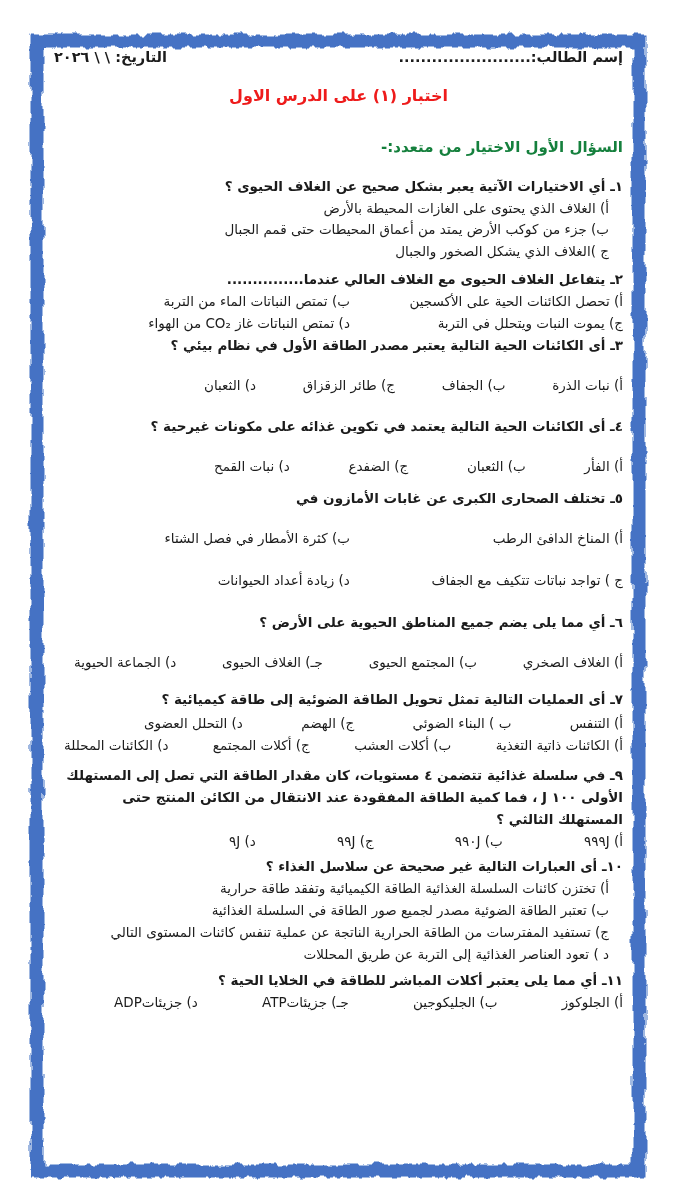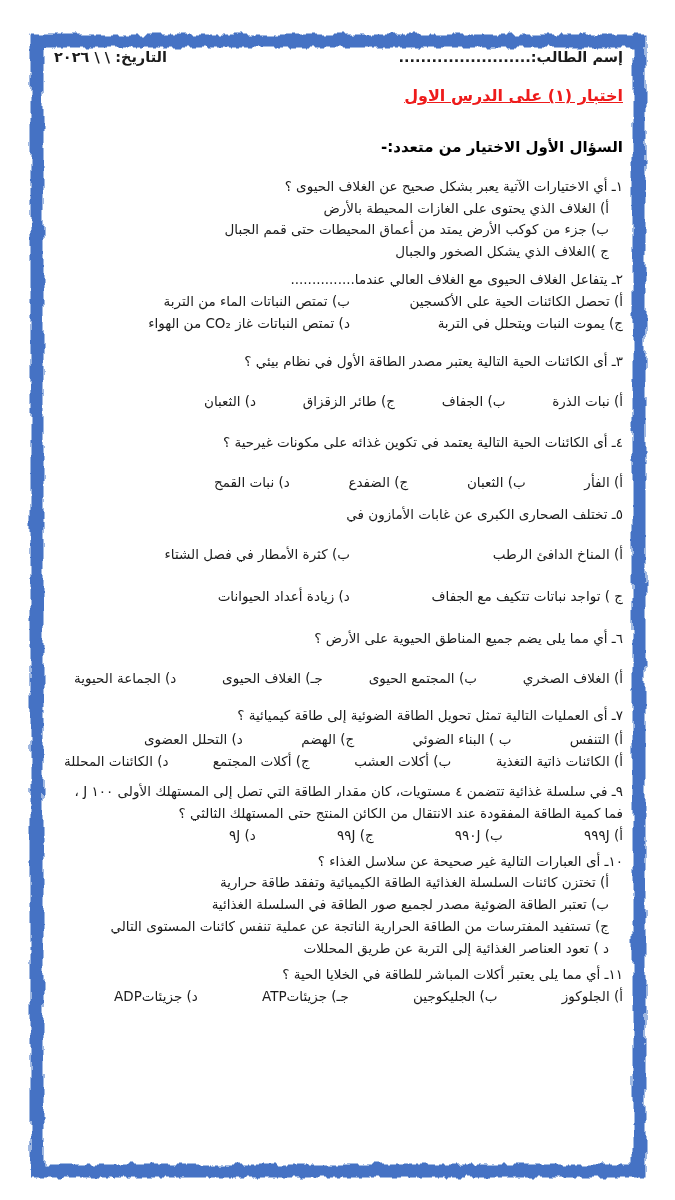--- a/index.html
+++ b/index.html
@@ -7,32 +7,31 @@
     width:675px;height:1200px;position:relative;background:#ffffff;
     font-family:"DejaVu Sans", sans-serif;color:#1b1b1b;overflow:hidden;
   }
   .frame-svg{position:absolute;left:0;top:0;pointer-events:none;}
   .content{
     position:absolute;top:46px;right:52px;left:54px;
     direction:rtl;text-align:right;font-size:13.5px;line-height:1.62;
   }
   .header-row{display:flex;justify-content:space-between;font-weight:700;font-size:14.5px;}
   .doc-title{
-    text-align:right;font-weight:700;font-size:16px;margin-top:14px;
-    text-decoration:underline;
+    text-align:center;font-weight:700;font-size:16px;margin-top:14px;
   }
   .section-heading{font-weight:700;font-size:15px;margin-top:26px;}
-  .q-text{font-weight:400;}
+  .q-text{font-weight:700;}
   .opts-lines .opt{padding-right:14px;}
   .opts-row{display:flex;justify-content:space-between;}
   .opts-grid{display:grid;grid-template-columns:48% 52%;}
   
   .q1 .q-text{margin-top:16px}
   .q2 .q-text{margin-top:6px}
-  .q3 .q-text{margin-top:16px}  .q3 .opts{margin-top:18px;padding-left:150px}
+  .q3 .q-text{}  .q3 .opts{margin-top:18px;padding-left:150px}
   .q4 .q-text{margin-top:20px}  .q4 .opts{margin-top:18px;padding-left:160px}
   .q5 .q-text{margin-top:10px}  .q5 .opts{margin-top:18px;row-gap:20px}
   .q6 .q-text{margin-top:20px}  .q6 .opts{margin-top:18px;padding-left:20px}
   .q7 .q-text{margin-top:16px}  .q7 .opts{margin-top:2px;padding-left:90px}
   .q8 .opts{padding-left:10px}
   .q9 .q-text{margin-top:8px}   .q9 .opts{padding-left:175px}
   .q10 .q-text{margin-top:4px}
   .q11 .q-text{margin-top:4px}  .q11 .opts{padding-left:60px}
 </style>
 </head>
@@ -49,21 +48,21 @@
 </svg>
 
 <div class="content" style="color: rgb(27, 27, 27);">
   <div class="header-row">
     <span>إسم الطالب:........................</span>
     <span>التاريخ:    \        \    ٢٠٢٦</span>
   </div>
 
   <div class="doc-title" style="color: rgb(238, 27, 27);">اختبار (١) على الدرس الاول</div>
 
-  <div class="section-heading" style="color: #000000;">السؤال الأول الاختيار من متعدد:-</div>
+  <div class="section-heading" style="color: #15803d;">السؤال الأول الاختيار من متعدد:-</div>
 
   <div>
       <div class="question q1">
         <div class="q-text">١ـ أي الاختيارات الآتية يعبر بشكل صحيح عن الغلاف الحيوى ؟</div>
         <div class="opts opts-lines">
           <div class="opt">أ)   الغلاف الذي يحتوى على الغازات المحيطة بالأرض</div>
           <div class="opt">ب) جزء من كوكب الأرض يمتد من أعماق المحيطات حتى قمم الجبال</div>
           <div class="opt">ج )الغلاف الذي يشكل الصخور والجبال</div>
         </div>
       </div>

